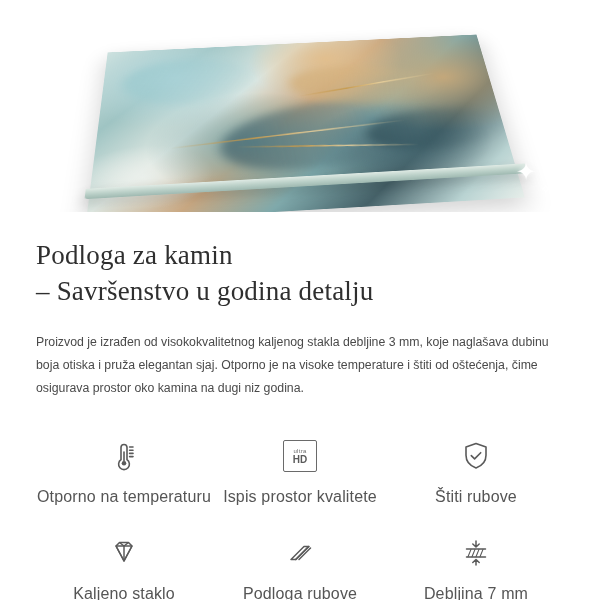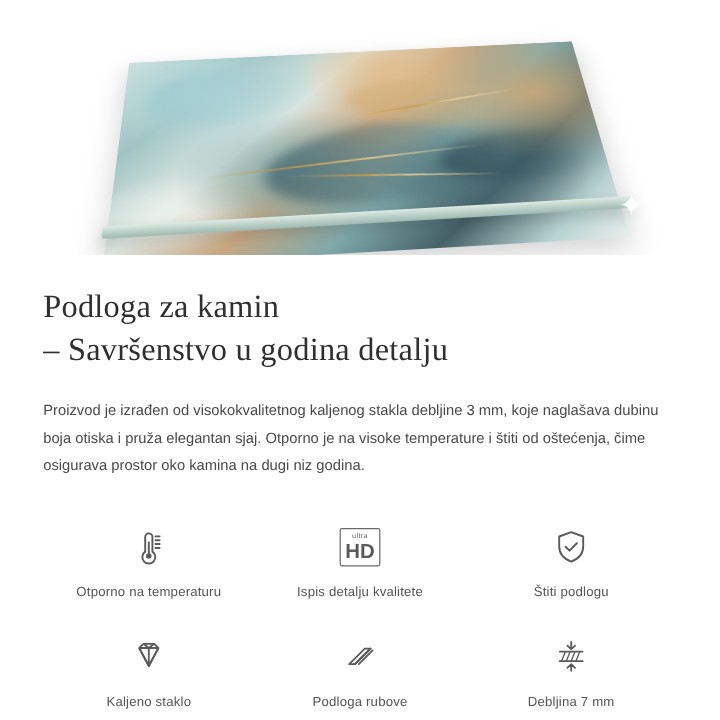--- a/index.html
+++ b/index.html
@@ -126,21 +126,21 @@
   .feature-icon {
     width: 46px;
     height: 46px;
     display: flex;
     align-items: center;
     justify-content: center;
     color: #5a5a5a;
   }
   .feature-label {
     margin-top: 9px;
-    font-size: 11px;
+    font-size: 16px;
     color: #555555;
     text-align: center;
     letter-spacing: 0.15px;
   }
   .hd-box {
     width: 32px;
     height: 30px;
     border: 1.6px solid #6a6a6a;
     border-radius: 2px;
     display: flex;
@@ -148,21 +148,21 @@
     align-items: center;
     justify-content: center;
     line-height: 1;
   }
   .hd-box .ultra {
     font-size: 6px;
     letter-spacing: 0.3px;
     color: #6a6a6a;
   }
   .hd-box .hd {
-    font-size: 17px;
+    font-size: 10px;
     font-weight: bold;
     color: #5a5a5a;
     margin-top: 1px;
   }
 </style>
 </head>
 <body>
 
 <div class="page">
 
@@ -203,31 +203,31 @@
       <div class="feature-label">Otporno na temperaturu</div>
     </div>
 
     <div class="feature">
       <div class="feature-icon">
         <div class="hd-box">
           <span class="ultra">ultra</span>
           <span class="hd">HD</span>
         </div>
       </div>
-      <div class="feature-label">Ispis detalju kvalitete</div>
+      <div class="feature-label">Ispis prostor kvalitete</div>
     </div>
 
     <div class="feature">
       <div class="feature-icon">
         <svg width="40" height="40" viewBox="0 0 40 40" fill="none" stroke="#5a5a5a" stroke-width="1.6" stroke-linecap="round" stroke-linejoin="round">
           <path d="M20 7.5l10 3.6v8.2c0 6.2-4.2 10.6-10 12.7-5.8-2.1-10-6.5-10-12.7v-8.2L20 7.5z"></path>
           <path d="M15.3 19.6l3.3 3.3 6.1-6.2"></path>
         </svg>
       </div>
-      <div class="feature-label">Štiti podlogu</div>
+      <div class="feature-label">Štiti rubove</div>
     </div>
 
     <div class="feature">
       <div class="feature-icon">
         <svg width="40" height="40" viewBox="0 0 40 40" fill="none" stroke="#5a5a5a" stroke-width="1.5" stroke-linejoin="round">
           <path d="M12 13h16l-8 15-8-15z"></path>
           <path d="M12 13l3.5-3.5h9L28 13"></path>
           <path d="M15.5 9.5L20 13l4.5-3.5"></path>
           <path d="M12 13l8 15 8-15"></path>
           <path d="M20 13v15"></path>

